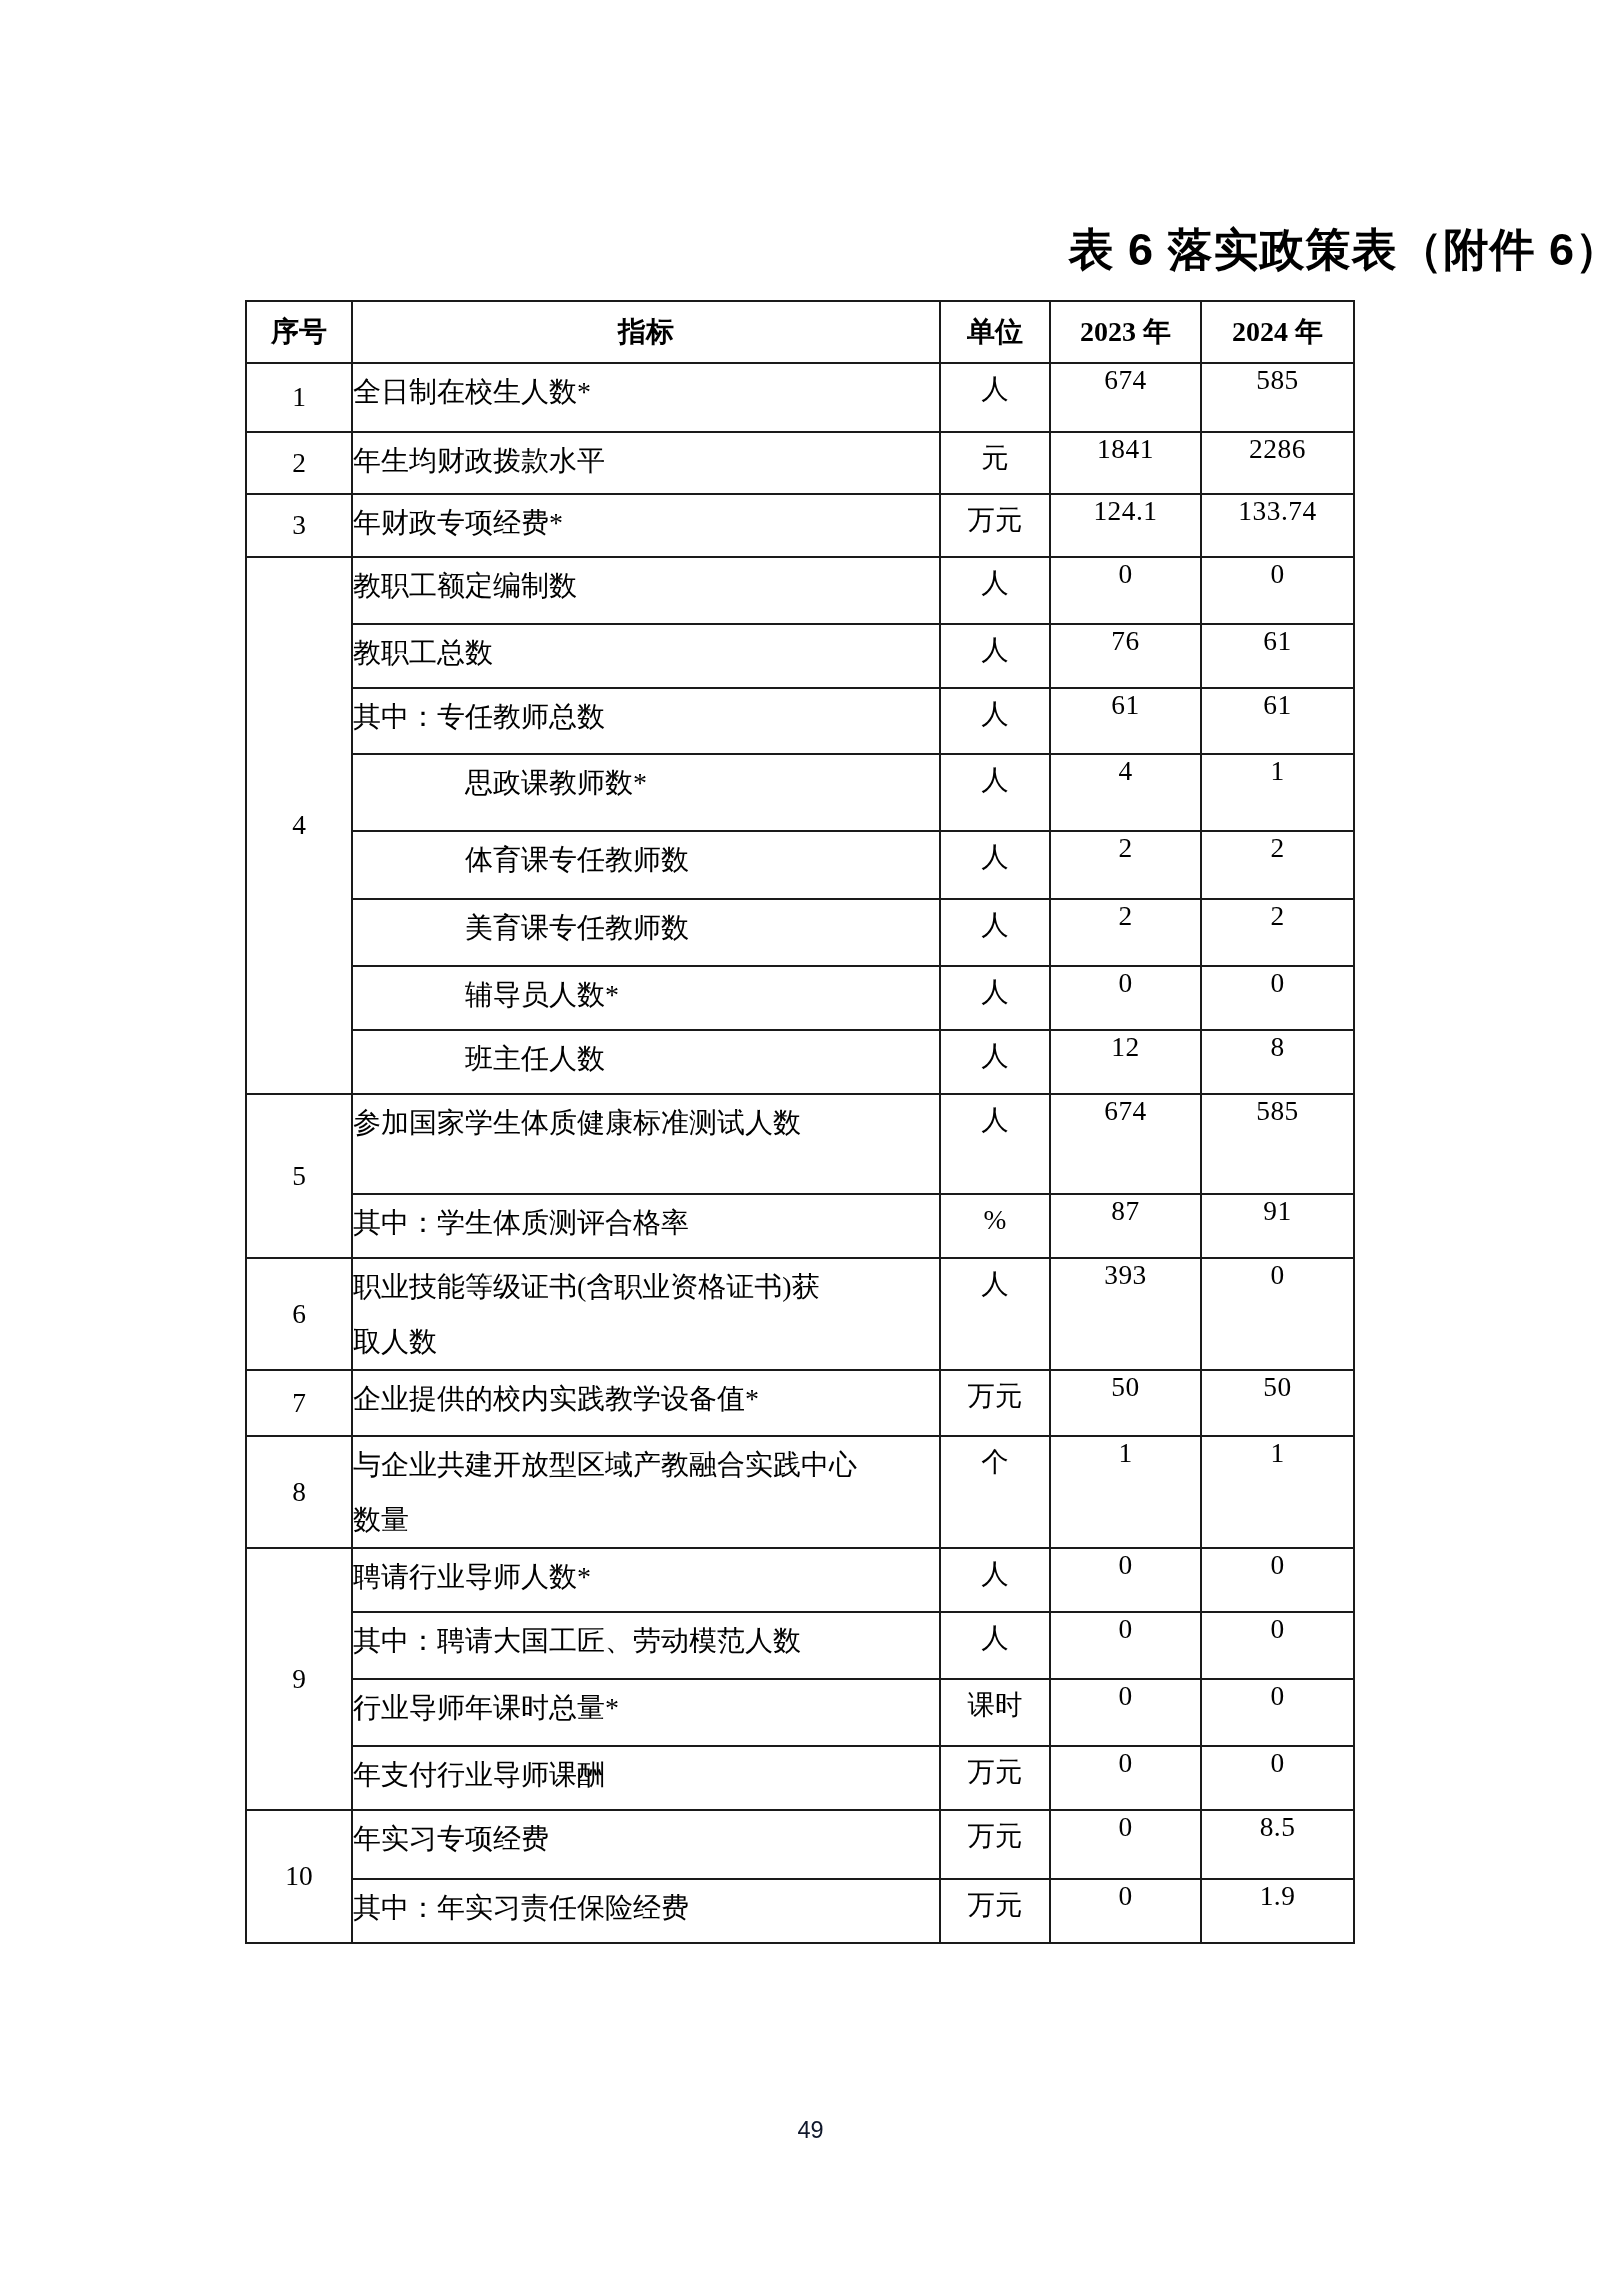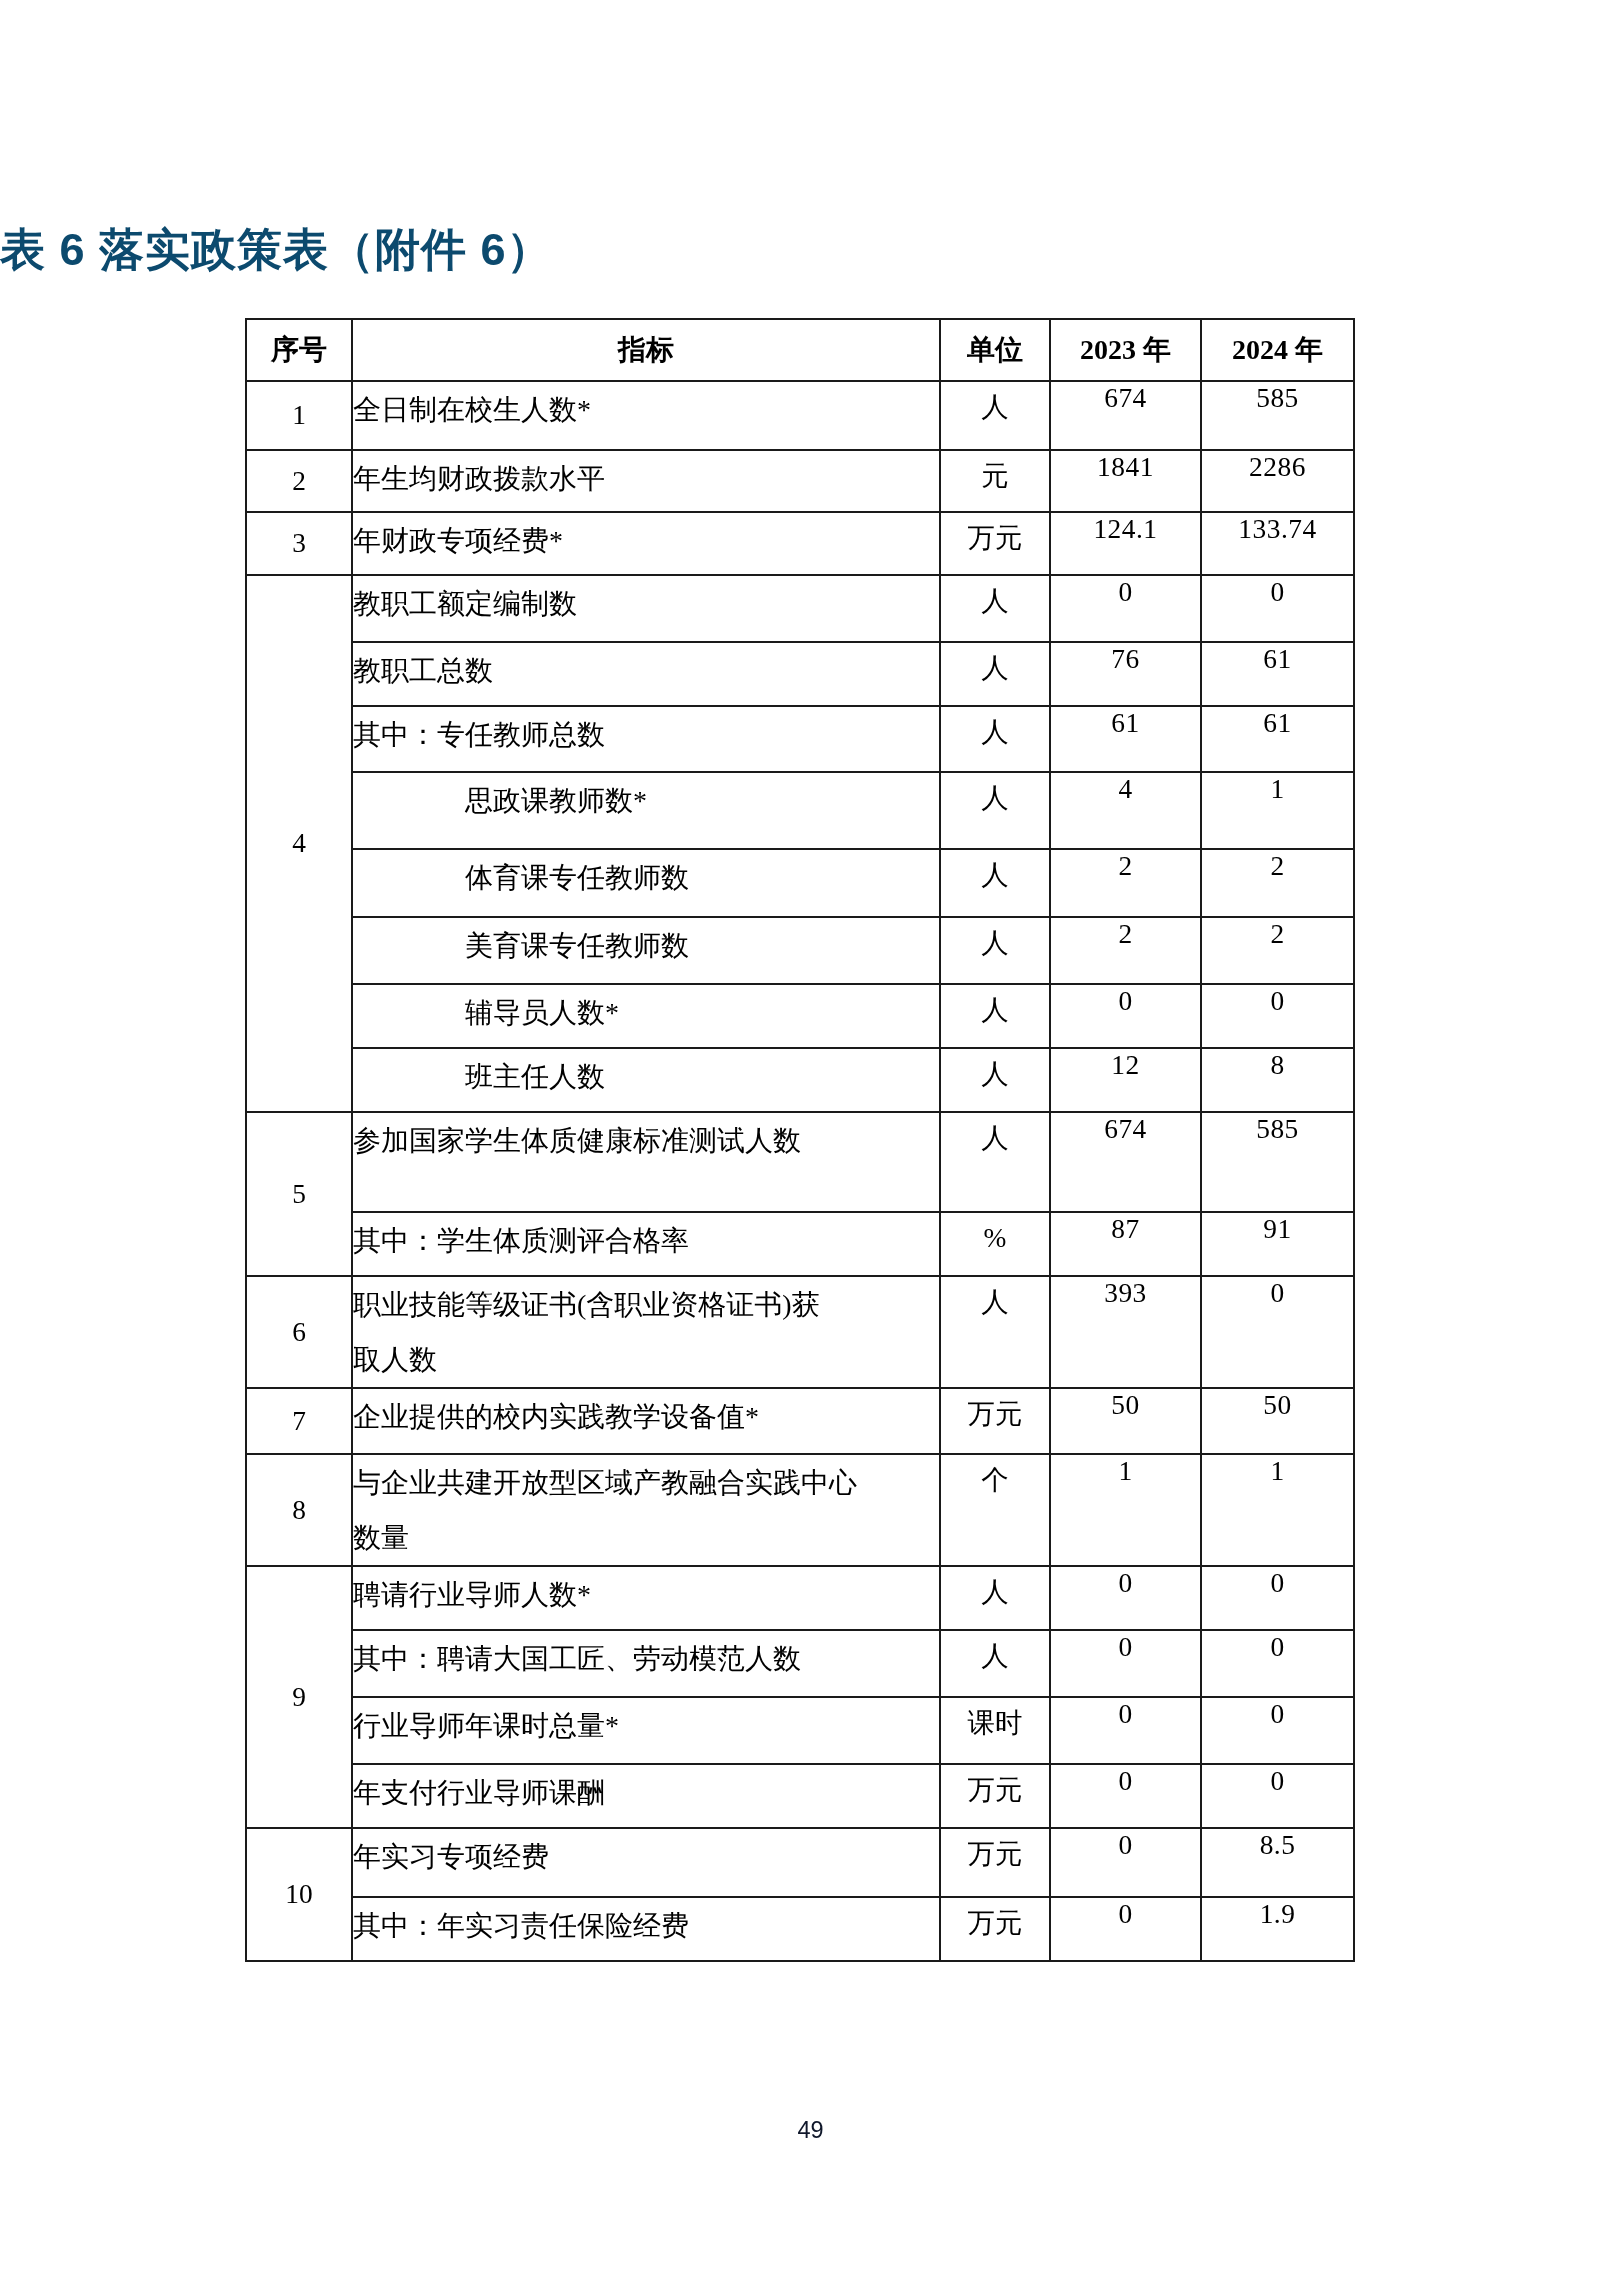--- a/index.html
+++ b/index.html
@@ -12,31 +12,31 @@
     width: 1621px;
     height: 2293px;
     font-family: "Liberation Serif", serif;
     color: #000000;
   }
   .doc-title {
     position: absolute;
     top: 220px;
     left: 0;
     width: 100%;
-    text-align: left;
+    text-align: right;
     font-family: "Liberation Sans", sans-serif;
     font-weight: bold;
     font-size: 45px;
     letter-spacing: 1px;
-    color: #0c4a6e;
+    color: #000000;
   }
   table.policy {
     position: absolute;
     left: 245px;
-    top: 318px;
+    top: 300px;
     width: 1108px;
     table-layout: fixed;
     border-collapse: collapse;
     border: 2.9px solid #1a1a1a;
   }
   table.policy th,
   table.policy td {
     border: 2px solid #1a1a1a;
     padding: 0;
     overflow: hidden;

